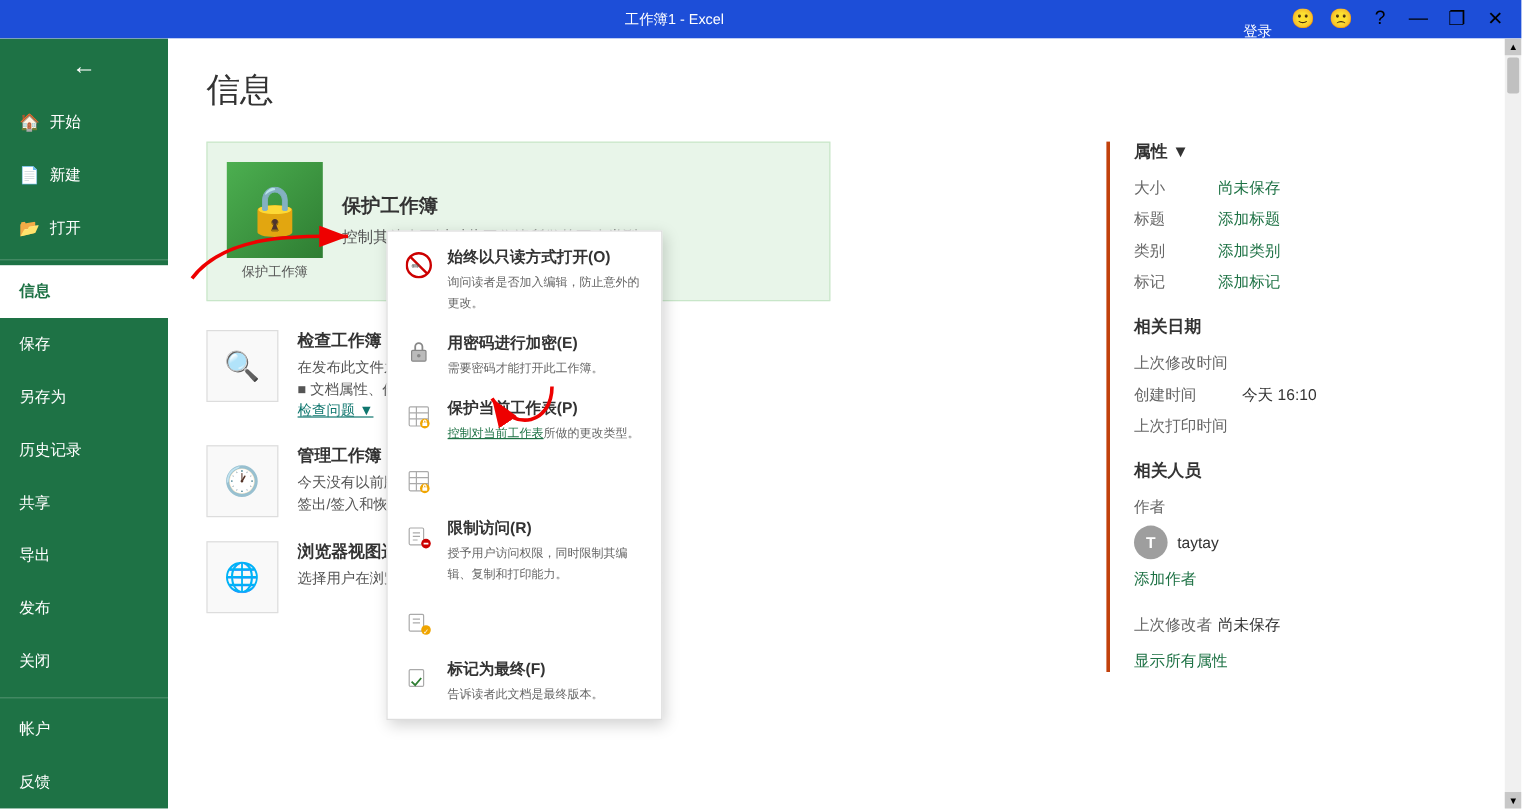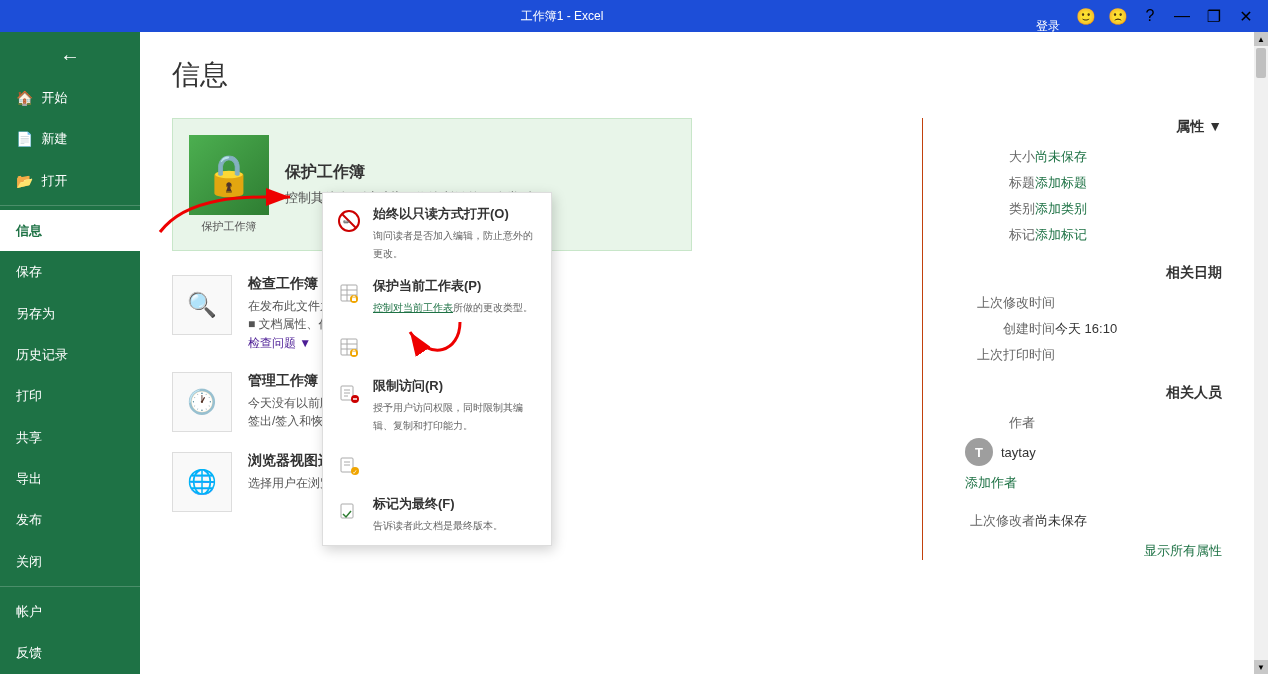--- a/index.html
+++ b/index.html
@@ -207,35 +207,33 @@
       font-size: 12px;
       color: #555;
       line-height: 1.5;
     }
 
     
     .properties-panel {
       width: 300px;
       flex-shrink: 0;
       padding-left: 20px;
-      border-left: 1px solid #c2410c;
-      text-align: right;
+      border-left: 3px solid #c2410c;
     }
     .prop-section-title {
       font-size: 14px;
       font-weight: bold;
       color: #333;
       margin-bottom: 12px;
       margin-top: 0;
     }
     .prop-row {
       display: flex;
       margin-bottom: 8px;
       align-items: baseline;
-      margin-left: 22px;
     }
     .prop-label {
       width: 70px;
       font-size: 13px;
       color: #666;
       flex-shrink: 0;
     }
     .prop-value {
       font-size: 13px;
       color: #333;
@@ -324,23 +322,20 @@
     <div class="sidebar-item">
       <span>保存</span>
     </div>
     <div class="sidebar-item">
       <span>另存为</span>
     </div>
     <div class="sidebar-item">
       <span>历史记录</span>
     </div>
     <div class="sidebar-item">
-      <span>打印</span>
-    </div>
-    <div class="sidebar-item">
       <span>共享</span>
     </div>
     <div class="sidebar-item">
       <span>导出</span>
     </div>
     <div class="sidebar-item">
       <span>发布</span>
     </div>
     <div class="sidebar-item">
       <span>关闭</span>
@@ -372,21 +367,21 @@
             <p>控制其他人可以对此工作簿所做的更改类型。</p>
           </div>
         </div>
 
         <div class="section-item" style="margin-top:12px; max-width:500px;">
           <div class="section-icon-box">🔍</div>
           <div class="section-content">
             <h3>检查工作簿</h3>
             <p>在发布此文件之前，请注意其是否包含：</p>
             <p style="font-size:12px;color:#555;">■ 文档属性、作者姓名和绝对路径</p>
-            <span style="color:#4c1d95;font-size:12px;cursor:pointer;">检查问题 ▼</span>
+            <span style="color:#0f766e;font-size:12px;cursor:pointer;text-decoration:underline;">检查问题 ▼</span>
           </div>
         </div>
 
         <div class="section-item" style="max-width:500px;">
           <div class="section-icon-box">🕐</div>
           <div class="section-content">
             <h3>管理工作簿</h3>
             <p style="font-size:12px;color:#555;line-height:1.5;">今天没有以前版本的工作簿。<br>签出/签入和恢复未保存的更改。</p>
           </div>
         </div>
@@ -463,20 +458,33 @@
             <line x1="4" y1="4" x2="18" y2="18" stroke="#c00" stroke-width="2"></line>
             <text x="5" y="15" font-size="9" fill="#555">✏</text>
           </svg>
         </div>
         <div class="menu-item-text">
           <strong>始终以只读方式打开(O)</strong>
           <span>询问读者是否加入编辑，防止意外的更改。</span>
         </div>
       </div>
 
+      <div class="menu-item">
+        <div class="menu-item-icon">
+          <svg width="22" height="22" viewBox="0 0 22 22">
+            <rect x="5" y="10" width="12" height="9" rx="1" fill="#bbb" stroke="#888" stroke-width="1"></rect>
+            <path d="M8 10 V7 A3 3 0 0 1 14 7 V10" fill="none" stroke="#888" stroke-width="1.5"></path>
+            <circle cx="11" cy="14.5" r="1.5" fill="#888"></circle>
+          </svg>
+        </div>
+        <div class="menu-item-text">
+          <strong>用密码进行加密(E)</strong>
+          <span>需要密码才能打开此工作簿。</span>
+        </div>
+      </div>
 
       <div class="menu-item">
         <div class="menu-item-icon">
           <svg width="22" height="22" viewBox="0 0 22 22">
             <rect x="3" y="3" width="16" height="16" rx="1" fill="none" stroke="#aaa" stroke-width="1"></rect>
             <line x1="3" y1="8" x2="19" y2="8" stroke="#aaa" stroke-width="1"></line>
             <line x1="3" y1="13" x2="19" y2="13" stroke="#aaa" stroke-width="1"></line>
             <line x1="9" y1="3" x2="9" y2="19" stroke="#aaa" stroke-width="1"></line>
             <circle cx="16" cy="17" r="4" fill="#f0a500"></circle>
             <rect x="14" y="16" width="4" height="3" rx="0.5" fill="#fff"></rect>

